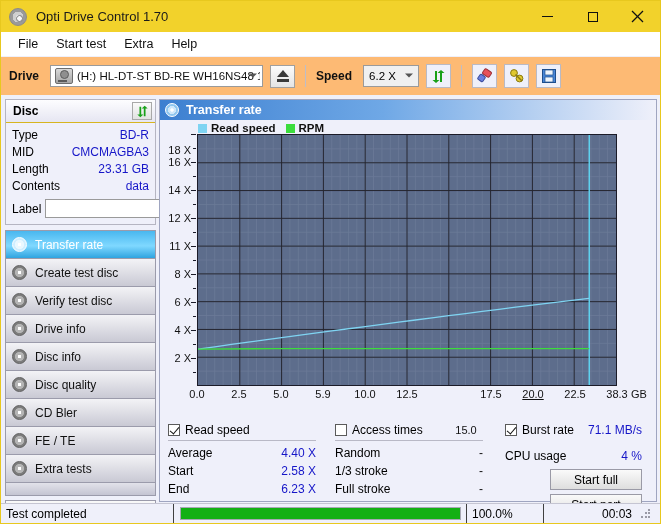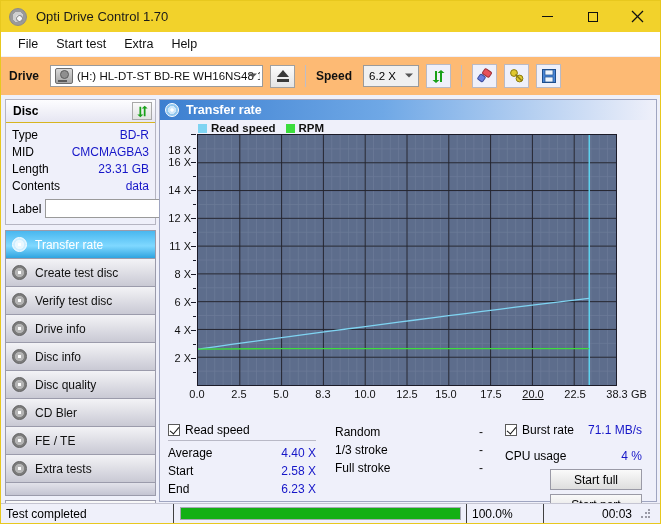--- a/index.html
+++ b/index.html
@@ -471,24 +471,24 @@
                 <line x1="0" y1="28.00" x2="420" y2="28.00" stroke="#23242e" stroke-width="1"></line>
                 <line x1="393.12" y1="0" x2="393.12" y2="252" stroke="#5fd8f5" stroke-width="1.4"></line>
                 <polyline points="0.00,215.88 16.80,213.50 33.60,211.12 50.40,208.74 67.20,206.50 84.00,204.26 100.80,202.02 117.60,199.78 134.40,197.54 151.20,195.30 168.00,193.06 184.80,190.82 201.60,188.72 218.40,186.48 235.20,184.38 252.00,182.14 268.80,180.04 285.60,177.80 302.40,175.70 319.20,173.60 336.00,171.50 352.80,169.40 369.60,167.44 386.40,165.34 393.12,164.78" fill="none" stroke="#7fd4f2" stroke-width="1.3"></polyline>
                 <polyline points="0.00,215.88 77.28,215.32 393.12,215.32" fill="none" stroke="#3cdd3c" stroke-width="1.3"></polyline>
               </svg>
           </div>
           <div class="xlabels" id="xlabels">
               <div class="xlab" style="left: 37px;">0.0</div>
               <div class="xlab" style="left: 79px;">2.5</div>
               <div class="xlab" style="left: 121px;">5.0</div>
-              <div class="xlab" style="left: 163px;">8.3</div>
+              <div class="xlab" style="left: 163px;">5.9</div>
               <div class="xlab" style="left: 205px;">10.0</div>
               <div class="xlab" style="left: 247px;">12.5</div>
-              <div class="xlab" style="left: 286px;">15.0</div>
+              <div class="xlab" style="left: 306px; margin-top: 36px;">15.0</div>
               <div class="xlab" style="left: 331px;">17.5</div>
               <div class="xlab" style="left: 373px; text-decoration: underline;">20.0</div>
               <div class="xlab" style="left: 415px;">22.5</div>
               <div class="xlab" style="left: 457px;">38.3</div>
               <div class="xlab" style="left: 479px;">GB</div>
             </div>
         </div>
 
         <div class="stats">
           <div class="col col1">
@@ -504,20 +504,24 @@
               <span>Start</span>
               <span class="sval">2.58 X</span>
             </div>
             <div class="srow">
               <span>End</span>
               <span class="sval">6.23 X</span>
             </div>
           </div>
 
           <div class="col col2">
+            <div class="chk-row">
+              <span class="chk"></span>
+              <span class="chk-lab">Access times</span>
+            </div>
             <div class="srow">
               <span>Random</span>
               <span class="sval dash">-</span>
             </div>
             <div class="srow">
               <span>1/3 stroke</span>
               <span class="sval dash">-</span>
             </div>
             <div class="srow">
               <span>Full stroke</span>

